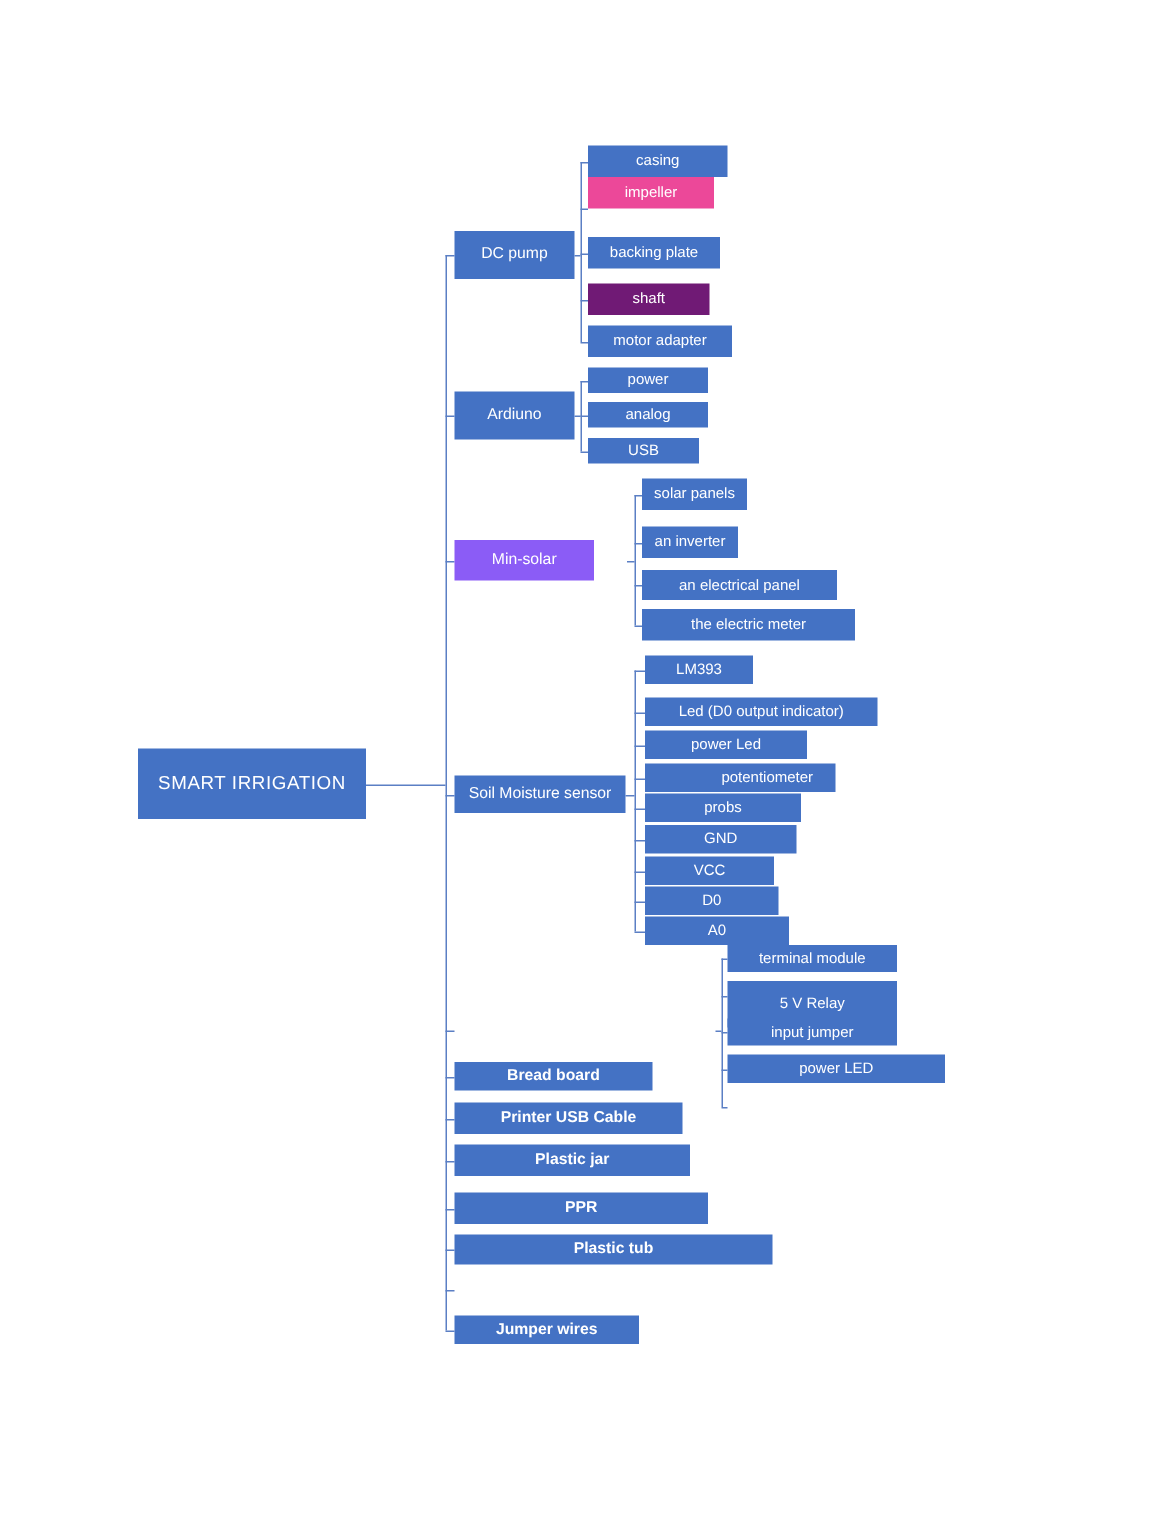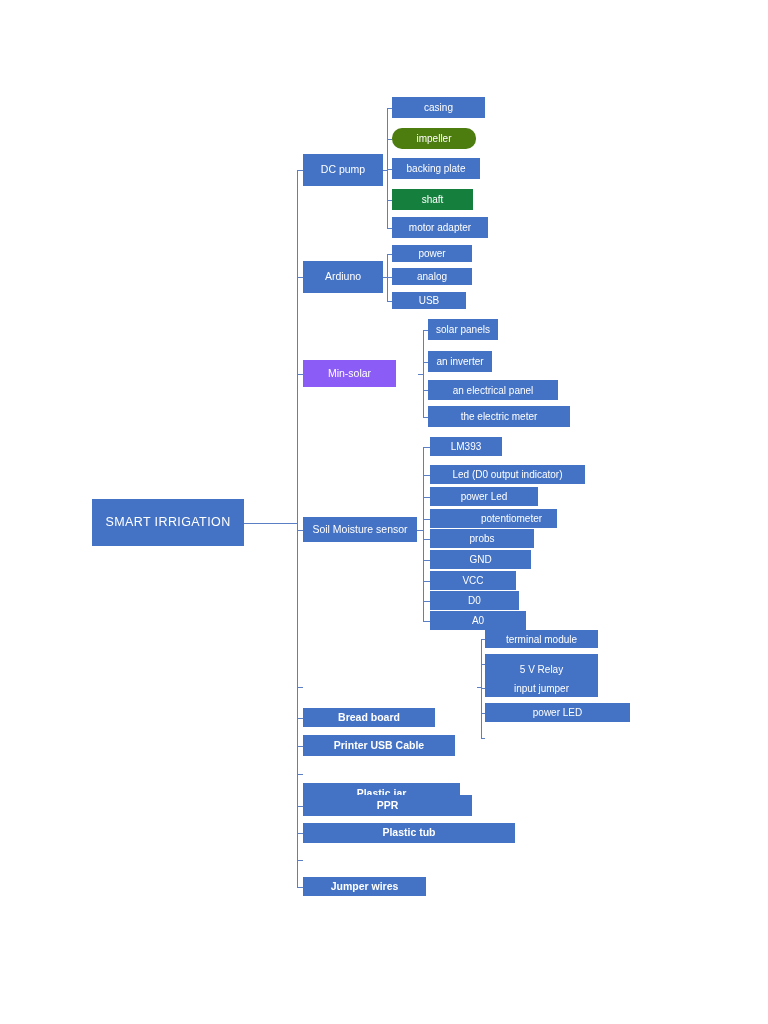--- a/index.html
+++ b/index.html
@@ -62,25 +62,25 @@
     <div class="node root" style="left: 92px; top: 499px; width: 152px; height: 47px; background: rgb(68, 114, 196); color: rgb(255, 255, 255);">SMART IRRIGATION</div>
     <div class="conn h" style="left: 244px; top: 522.5px; background: rgb(91, 127, 196); width: 53px;"></div>
     <div class="conn v" style="left: 297px; top: 170px; background: rgb(91, 127, 196); height: 716.5px;"></div>
     <div class="conn h" style="left: 297px; top: 170px; background: rgb(91, 127, 196); width: 6px;"></div>
     <div class="node lvl1" style="left: 303px; top: 154px; width: 80px; height: 32px; background: rgb(68, 114, 196); color: rgb(255, 255, 255);">DC pump</div>
     <div class="conn h" style="left: 383px; top: 170px; background: rgb(91, 127, 196); width: 4px;"></div>
     <div class="conn v" style="left: 387px; top: 107.5px; background: rgb(91, 127, 196); height: 120px;"></div>
     <div class="conn h" style="left: 387px; top: 107.5px; background: rgb(91, 127, 196); width: 5px;"></div>
     <div class="node lvl2" style="left: 392px; top: 97px; width: 93px; height: 21px; background: rgb(68, 114, 196); color: rgb(255, 255, 255);">casing</div>
     <div class="conn h" style="left: 387px; top: 138.5px; background: rgb(91, 127, 196); width: 5px;"></div>
-    <div class="node lvl2" style="left: 392px; top: 128px; width: 84px; height: 21px; background: #4d7c0f; color: rgb(255, 255, 255); border-radius: 10px;">impeller</div>
+    <div class="node lvl2" style="left: 392px; top: 118px; width: 84px; height: 21px; background: #ec4899; color: rgb(255, 255, 255);">impeller</div>
     <div class="conn h" style="left: 387px; top: 168.5px; background: rgb(91, 127, 196); width: 5px;"></div>
     <div class="node lvl2" style="left: 392px; top: 158px; width: 88px; height: 21px; background: rgb(68, 114, 196); color: rgb(255, 255, 255);">backing plate</div>
     <div class="conn h" style="left: 387px; top: 199.5px; background: rgb(91, 127, 196); width: 5px;"></div>
-    <div class="node lvl2" style="left: 392px; top: 189px; width: 81px; height: 21px; background: #15803d; color: rgb(255, 255, 255); text-align: center;">shaft</div>
+    <div class="node lvl2" style="left: 392px; top: 189px; width: 81px; height: 21px; background: #701a75; color: rgb(255, 255, 255); text-align: center;">shaft</div>
     <div class="conn h" style="left: 387px; top: 227.5px; background: rgb(91, 127, 196); width: 5px;"></div>
     <div class="node lvl2" style="left: 392px; top: 217px; width: 96px; height: 21px; background: rgb(68, 114, 196); color: rgb(255, 255, 255);">motor adapter</div>
     <div class="conn h" style="left: 297px; top: 277px; background: rgb(91, 127, 196); width: 6px;"></div>
     <div class="node lvl1" style="left: 303px; top: 261px; width: 80px; height: 32px; background: rgb(68, 114, 196); color: rgb(255, 255, 255);">Ardiuno</div>
     <div class="conn h" style="left: 383px; top: 277px; background: rgb(91, 127, 196); width: 4px;"></div>
     <div class="conn v" style="left: 387px; top: 253.5px; background: rgb(91, 127, 196); height: 47px;"></div>
     <div class="conn h" style="left: 387px; top: 253.5px; background: rgb(91, 127, 196); width: 5px;"></div>
     <div class="node lvl2" style="left: 392px; top: 245px; width: 80px; height: 17px; background: rgb(68, 114, 196); color: rgb(255, 255, 255);">power</div>
     <div class="conn h" style="left: 387px; top: 276.5px; background: rgb(91, 127, 196); width: 5px;"></div>
     <div class="node lvl2" style="left: 392px; top: 268px; width: 80px; height: 17px; background: rgb(68, 114, 196); color: rgb(255, 255, 255);">analog</div>
@@ -130,21 +130,21 @@
     <div class="conn h" style="left: 481px; top: 688px; background: rgb(91, 127, 196); width: 4px;"></div>
     <div class="node lvl2" style="left: 485px; top: 679px; width: 113px; height: 18px; background: rgb(68, 114, 196); color: rgb(255, 255, 255);">input jumper</div>
     <div class="conn h" style="left: 481px; top: 712.5px; background: rgb(91, 127, 196); width: 4px;"></div>
     <div class="node lvl2" style="left: 485px; top: 703px; width: 145px; height: 19px; background: rgb(68, 114, 196); color: rgb(255, 255, 255);">power LED</div>
     <div class="conn h" style="left: 481px; top: 737.5px; background: rgb(91, 127, 196); width: 4px;"></div>
     <div class="conn h" style="left: 297px; top: 717.5px; background: rgb(91, 127, 196); width: 6px;"></div>
     <div class="node lvl1 bold" style="left: 303px; top: 708px; width: 132px; height: 19px; background: rgb(68, 114, 196); color: rgb(255, 255, 255);">Bread board</div>
     <div class="conn h" style="left: 297px; top: 745.5px; background: rgb(91, 127, 196); width: 6px;"></div>
     <div class="node lvl1 bold" style="left: 303px; top: 735px; width: 152px; height: 21px; background: rgb(68, 114, 196); color: rgb(255, 255, 255);">Printer USB Cable</div>
     <div class="conn h" style="left: 297px; top: 773.5px; background: rgb(91, 127, 196); width: 6px;"></div>
-    <div class="node lvl1 bold" style="left: 303px; top: 763px; width: 157px; height: 21px; background: rgb(68, 114, 196); color: rgb(255, 255, 255); margin-top: 20px;">Plastic jar</div>
+    <div class="node lvl1 bold" style="left: 303px; top: 763px; width: 157px; height: 21px; background: rgb(68, 114, 196); color: rgb(255, 255, 255);">Plastic jar</div>
     <div class="conn h" style="left: 297px; top: 805.5px; background: rgb(91, 127, 196); width: 6px;"></div>
     <div class="node lvl1 bold" style="left: 303px; top: 795px; width: 169px; height: 21px; background: rgb(68, 114, 196); color: rgb(255, 255, 255);">PPR</div>
     <div class="conn h" style="left: 297px; top: 833px; background: rgb(91, 127, 196); width: 6px;"></div>
     <div class="node lvl1 bold" style="left: 303px; top: 823px; width: 212px; height: 20px; background: rgb(68, 114, 196); color: rgb(255, 255, 255);">Plastic tub</div>
     <div class="conn h" style="left: 297px; top: 859.5px; background: rgb(91, 127, 196); width: 6px;"></div>
     <div class="conn h" style="left: 297px; top: 886.5px; background: rgb(91, 127, 196); width: 6px;"></div>
     <div class="node lvl1 bold" style="left: 303px; top: 877px; width: 123px; height: 19px; background: rgb(68, 114, 196); color: rgb(255, 255, 255);">Jumper wires</div>
   </div>
 
 </body></html>

